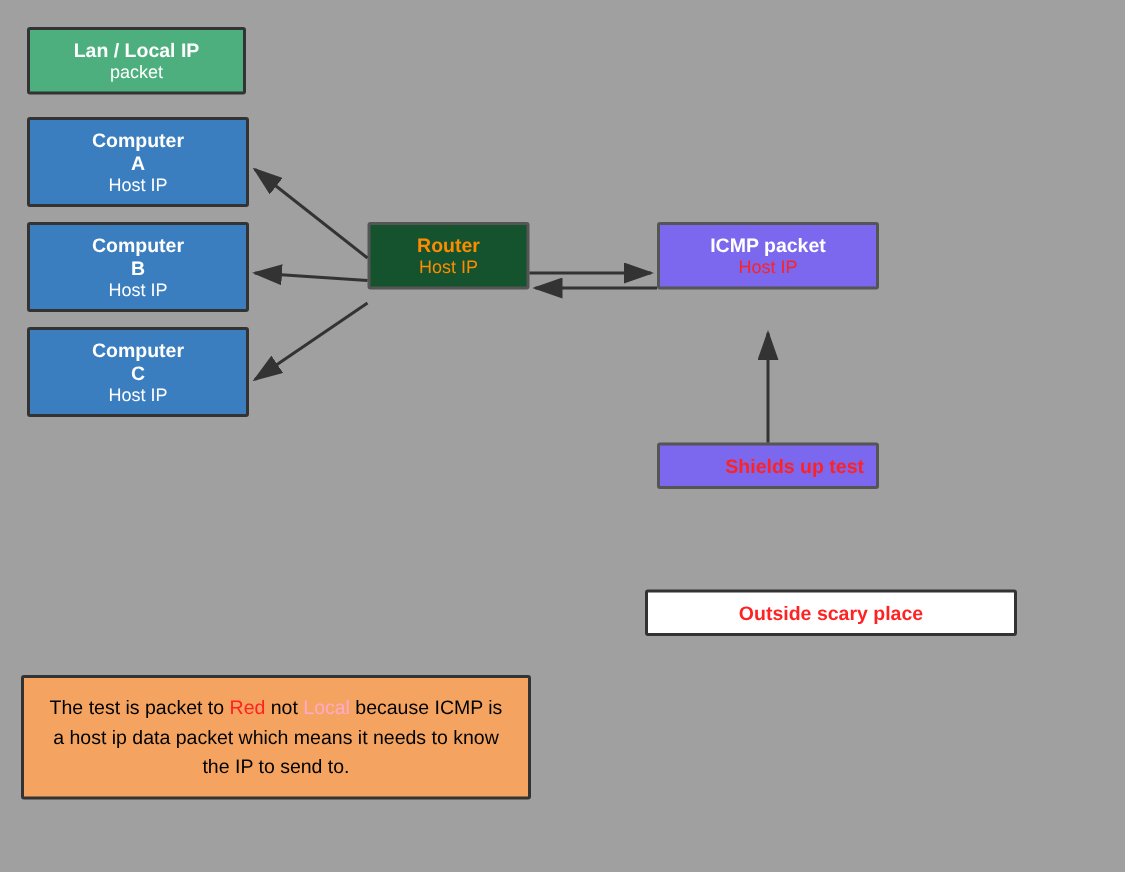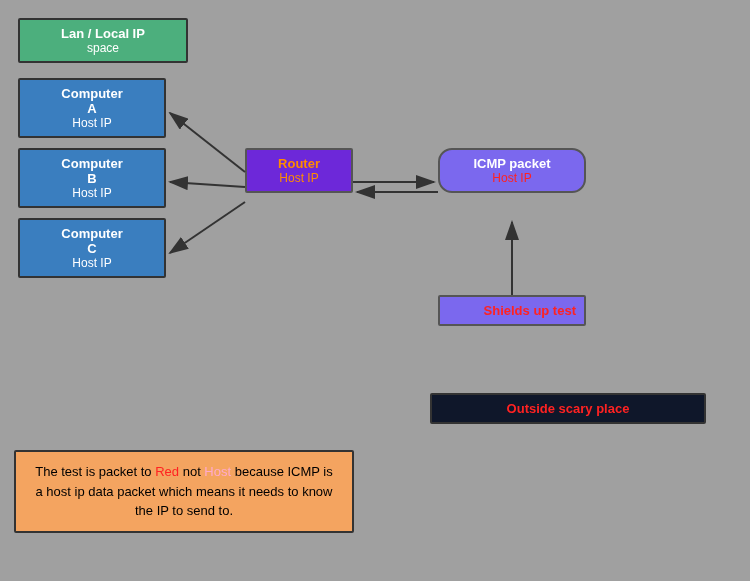--- a/index.html
+++ b/index.html
@@ -28,21 +28,21 @@
 
     .box-sub {
       display: block;
       font-size: 12px;
     }
 
     
     #lan-box {
       left: 18px;
       top: 18px;
-      width: 170px;
+      width: 146px;
       background-color: #4caf7d;
       border-color: #333;
     }
 
     
     #comp-a {
       left: 18px;
       top: 78px;
       width: 148px;
       background-color: #3a7ebf;
@@ -62,50 +62,49 @@
       top: 218px;
       width: 148px;
       background-color: #3a7ebf;
     }
 
     
     #router-box {
       left: 245px;
       top: 148px;
       width: 108px;
-      background-color: #6d28d9;
+      background-color: #14532d;
       border-color: #555;
     }
 
     
     #icmp-box {
       left: 438px;
       top: 148px;
       width: 148px;
       background-color: #7b68ee;
       border-color: #555;
-      border-radius: 14px;
     }
 
     
     #shields-box {
       left: 438px;
       top: 295px;
       width: 148px;
       background-color: #7b68ee;
       border-color: #555;
       text-align: right;
     }
 
     
     #outside-box {
       left: 430px;
       top: 393px;
-      width: 276px;
-      background-color: #0f172a;
+      width: 248px;
+      background-color: #ffffff;
       border-color: #333;
     }
 
     
     #info-box {
       left: 14px;
       top: 450px;
       width: 340px;
       background-color: #f4a460;
       border-color: #333;
@@ -128,21 +127,21 @@
     .text-white { color: #ffffff; }
     .text-orange { color: #ff8c00; }
     .text-red { color: #ff2222; }
     .text-pink { color: #ffaacc; }
   </style>
 </head>
 <body>
 
 <div class="box" id="lan-box">
   <span class="box-label text-white">Lan / Local IP</span>
-  <span class="box-sub text-white">space</span>
+  <span class="box-sub text-white">packet</span>
 </div>
 
 <div class="box" id="comp-a">
   <span class="box-label text-white">Computer</span>
   <span class="box-label text-white">A</span>
   <span class="box-sub text-white">Host IP</span>
 </div>
 
 <div class="box" id="comp-b">
   <span class="box-label text-white">Computer</span>
@@ -169,21 +168,21 @@
 <div class="box" id="shields-box">
   <span class="box-label text-red">Shields up test</span>
 </div>
 
 <div class="box" id="outside-box">
   <span class="box-label text-red">Outside scary place</span>
 </div>
 
 <div class="box" id="info-box">
   <span>
-    <span>The test is packet to </span><span class="text-red">Red</span><span> not </span><span class="text-pink">Host</span><span> because ICMP is a host ip data packet which means it needs to know the IP to send to.</span>
+    <span>The test is packet to </span><span class="text-red">Red</span><span> not </span><span class="text-pink">Local</span><span> because ICMP is a host ip data packet which means it needs to know the IP to send to.</span>
   </span>
 </div>
 
 <svg id="arrows-svg">
   <defs>
     <marker id="arrowhead" markerWidth="10" markerHeight="7" refX="9" refY="3.5" orient="auto">
       <polygon points="0 0, 10 3.5, 0 7" fill="#333"></polygon>
     </marker>
     <marker id="arrowhead-white" markerWidth="10" markerHeight="7" refX="9" refY="3.5" orient="auto">
       <polygon points="0 0, 10 3.5, 0 7" fill="#555"></polygon>

